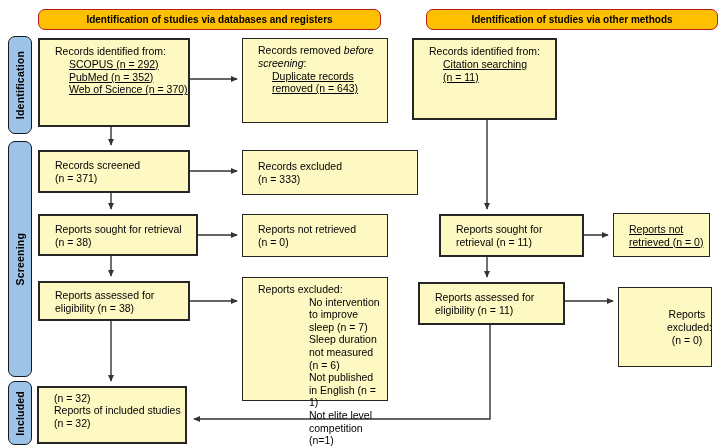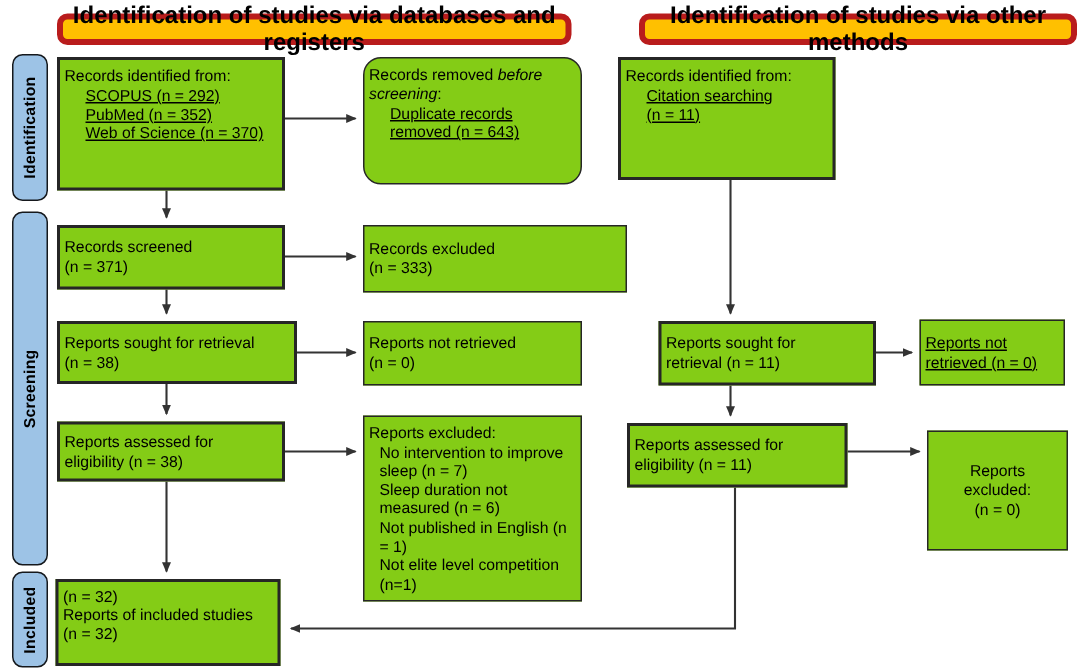--- a/index.html
+++ b/index.html
@@ -3,45 +3,45 @@
 <meta charset="utf-8">
 <style>
   html,body { margin:0; padding:0; background:#ffffff; }
   .stage {
     position:relative; width:725px; height:448px; background:#ffffff;
     font-family:"Liberation Sans", sans-serif; color:#000; overflow:hidden;
   }
   .hdr {
     position:absolute; box-sizing:border-box;
     background:var(--header-bg, #FFC000);
-    border:4px solid #b91c1c; border-radius:7px;
+    border:1px solid #b91c1c; border-radius:7px;
     display:flex; align-items:center; justify-content:center;
-    font-weight:bold; font-size:16px; text-align:center;
+    font-weight:bold; font-size:10px; text-align:center;
   }
   .side {
     position:absolute; box-sizing:border-box;
     background:var(--sidebar-bg, #9DC3E6);
     border:1.5px solid #15181c; border-radius:7px;
     display:flex; align-items:center; justify-content:center;
   }
   .side span {
     writing-mode:vertical-rl; transform:rotate(180deg);
     font-weight:bold; font-size:10.5px; letter-spacing:.2px; white-space:nowrap;
   }
   .box {
-    position:absolute; box-sizing:border-box; background:#84cc16;
+    position:absolute; box-sizing:border-box; background:#fef9c3;
     border:1.5px solid var(--box-border, #262626);
     font-size:10.5px; line-height:1.22;
-    padding:5px 5px 4px 3px;
+    padding:5px 5px 4px 15px;
   }
   .box.thick { border-width:2px; }
   .box.vcenter { display:flex; flex-direction:column; justify-content:center; }
   .box.center  { text-align:center; padding-left:4px; padding-right:4px; }
   .line { white-space:nowrap; }
-  .wrapline { white-space:normal; }
+  .wrapline { white-space:normal;margin-left:44px; }
   .indent { padding-left:14px;text-decoration:underline; }
   .indent-sm { padding-left:7px; }
   .wires { position:absolute; left:0; top:0; pointer-events:none; }
   .wires path, .wires line { stroke:var(--arrow, #333333); stroke-width:1.4; fill:none; }
   .wires marker path { fill:var(--arrow, #333333); stroke:none; }
 </style>
 </head>
 <body>
 
 <div class="stage">
@@ -89,21 +89,21 @@
     <span>Included</span>
   </div>
 
   <div class="box thick" style="left:38px; top:38px; width:152px; height:89px;">
     <div class="line">Records identified from:</div>
     <div class="line indent">SCOPUS (n = 292)</div>
     <div class="line indent">PubMed (n = 352)</div>
     <div class="line indent">Web of Science (n = 370)</div>
   </div>
 
-  <div class="box" style="left:242px; top:38px; width:146px; height:85px;border-radius:12px;">
+  <div class="box" style="left:242px; top:38px; width:146px; height:85px;">
     <div class="line"><span>Records removed </span><i>before</i></div>
     <div class="line"><i>screening</i><span>:</span></div>
     <div class="line indent">Duplicate records</div>
     <div class="line indent">removed (n = 643)</div>
   </div>
 
   <div class="box thick" style="left:412px; top:38px; width:145px; height:82px;">
     <div class="line">Records identified from:</div>
     <div class="line indent">Citation searching</div>
     <div class="line indent">(n = 11)</div>

